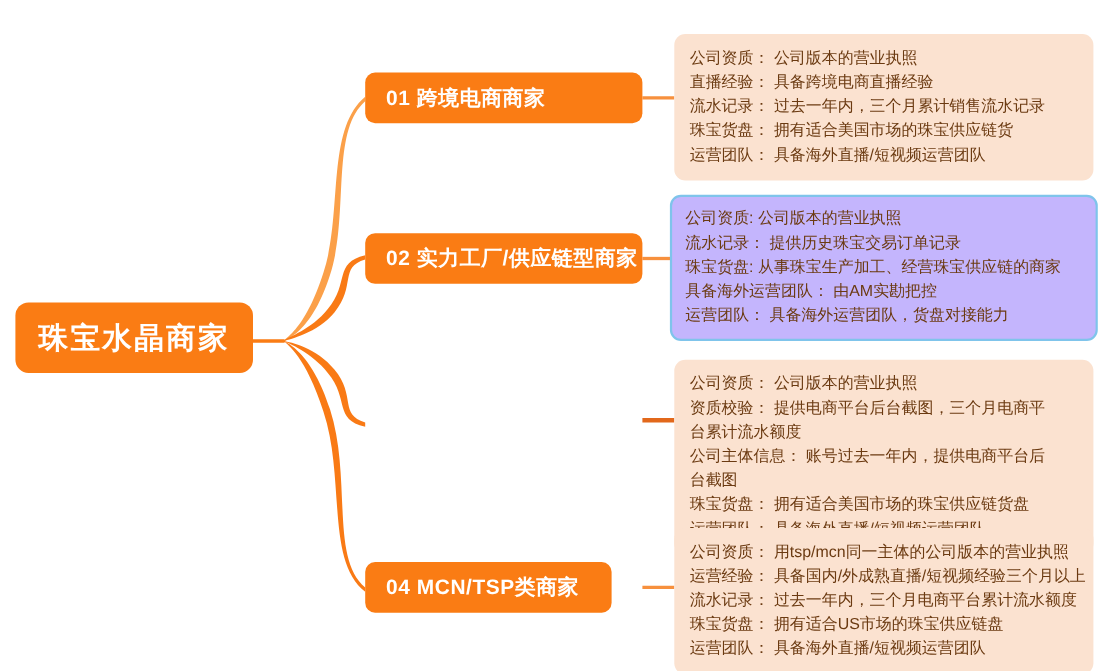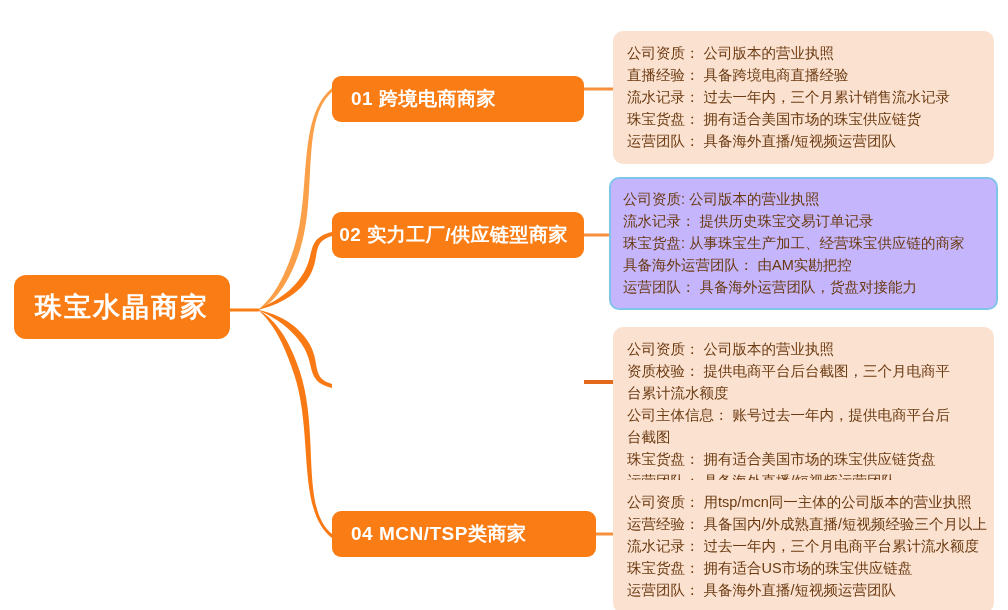--- a/index.html
+++ b/index.html
@@ -62,24 +62,24 @@
     padding-left: 19px;
     padding-right: 16px;
   }
   .branch-label {
     color: #ffffff;
     font-size: 19px;
     font-weight: bold;
     white-space: nowrap;
     letter-spacing: 0.5px;
   }
-  #branch-0 { left: 332px; top: 76px;  width: 252px; }
-  #branch-1 { left: 332px; top: 212px; width: 252px; justify-content: flex-end; }
+  #branch-0 { left: 332px; top: 66px;  width: 252px; }
+  #branch-1 { left: 332px; top: 212px; width: 252px; }
   #branch-2 { left: 332px; top: 359px; width: 252px; }
-  #branch-3 { left: 332px; top: 511px; width: 264px; }
+  #branch-3 { left: 332px; top: 511px; width: 224px; }
 
   
   .detail-panel {
     position: absolute;
     background: #FBE2D0;
     border-radius: 10px;
     box-sizing: border-box;
     padding: 11px 30px 12px 14px;
   }
   .detail-panel.selected {

